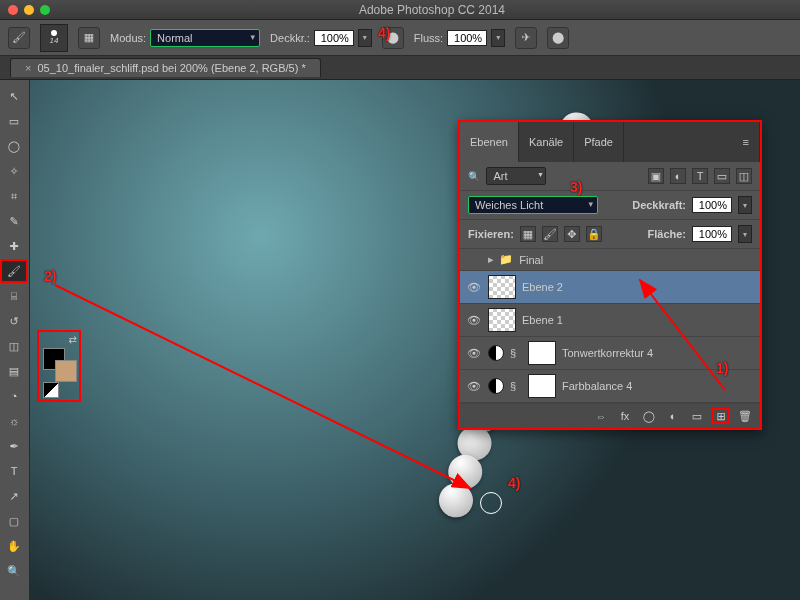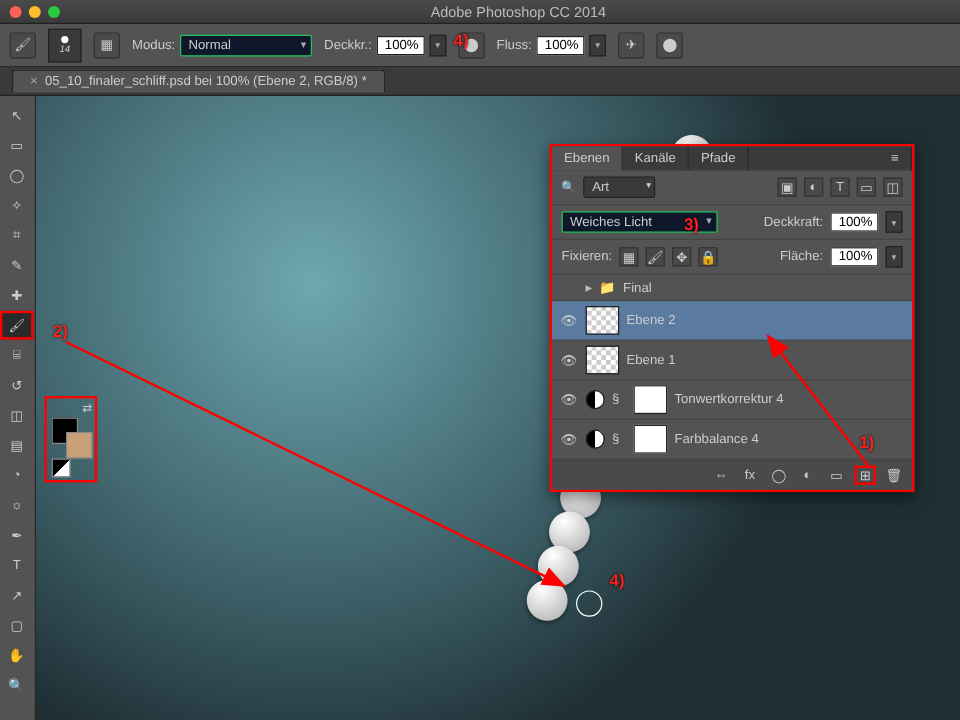--- a/index.html
+++ b/index.html
@@ -34,27 +34,27 @@
 .pearl { width:34px; height:34px; border-radius:50%; background:radial-gradient(circle at 30% 30%,#fff,#ddd 40%,#aaa); margin-bottom:-4px; box-shadow:0 2px 4px rgba(0,0,0,.4); }
 
 .color-swatch-box { position:absolute; left:37px; top:330px; width:44px; height:72px; border:2px solid red; }
 .swap-ic { position:absolute; top:2px; right:2px; font-size:10px; }
 .fg-sw { position:absolute; top:16px; left:4px; width:22px; height:22px; background:#000; border:1px solid #888; }
 .bg-sw { position:absolute; top:28px; left:16px; width:22px; height:22px; background:#c8a078; border:1px solid #888; }
 .def-sw { position:absolute; bottom:2px; left:4px; width:16px; height:16px; background:linear-gradient(135deg,#000 50%,#fff 50%); border:1px solid #888; }
 
 .layers-panel { position:absolute; top:120px; right:38px; width:304px; background:#535353; border:2px solid red; box-shadow:0 4px 12px rgba(0,0,0,.5); }
 .panel-tabs { display:flex; background:#3a3a3a; }
-.panel-tab { padding:4px 10px; border-right:1px solid #2a2a2a; }
+.panel-tab { padding:14px 10px; border-right:1px solid #2a2a2a; }
 .panel-tab.active { background:#535353; }
 .panel-row { display:flex; align-items:center; gap:6px; padding:5px 8px; border-bottom:1px solid #444; }
 .filter-dd { background:#3a3a3a; border:1px solid #222; padding:2px 16px 2px 6px; border-radius:2px; position:relative; min-width:60px;}
 .filter-dd:after { content:"▾"; position:absolute; right:3px; top:2px; font-size:8px; }
 .tiny-ic { width:16px; height:16px; display:flex; align-items:center; justify-content:center; border:1px solid #333; background:#484848; }
-.layers-panel .label { color:#ccc; }
+.layers-panel .label { color:#ccc;font-weight:bold; }
 
 .layer-list { max-height:190px; overflow:hidden; }
 .layer-row { display:flex; align-items:center; gap:6px; padding:4px 6px; border-bottom:1px solid #444; }
 .layer-row.selected { background:#5a7aa0; }
 .layer-row .eye { width:16px; text-align:center; }
 .layer-row .thumb { width:28px; height:24px; background:repeating-conic-gradient(#ccc 0 25%,#fff 0 50%) 0/8px 8px; border:1px solid #222; }
 .layer-row .thumb.white { background:#fff; }
 .layer-row .folder { color:#bbb; }
 .layer-row .adj { width:16px; height:16px; border-radius:50%; background:linear-gradient(90deg,#000 50%,#fff 50%); border:1px solid #222; }
 .layer-row .link { width:12px; }
@@ -115,21 +115,21 @@
       <span>✈</span>
     </div>
   <div class="icon-slot">
       <span>⬤</span>
     </div>
 </div>
 
 <div class="tabbar">
   <div class="doc-tab">
     <span class="x">×</span>
-    <span>05_10_finaler_schliff.psd bei 100% (Ebene 2, RGB/8) *</span>
+    <span>05_10_finaler_schliff.psd bei 200% (Ebene 2, RGB/5) *</span>
   </div>
 </div>
 
 <div class="workspace">
   <div class="toolbar">
     <div class="tool">
         <span>↖</span>
       </div>
     <div class="tool">
         <span>▭</span>

